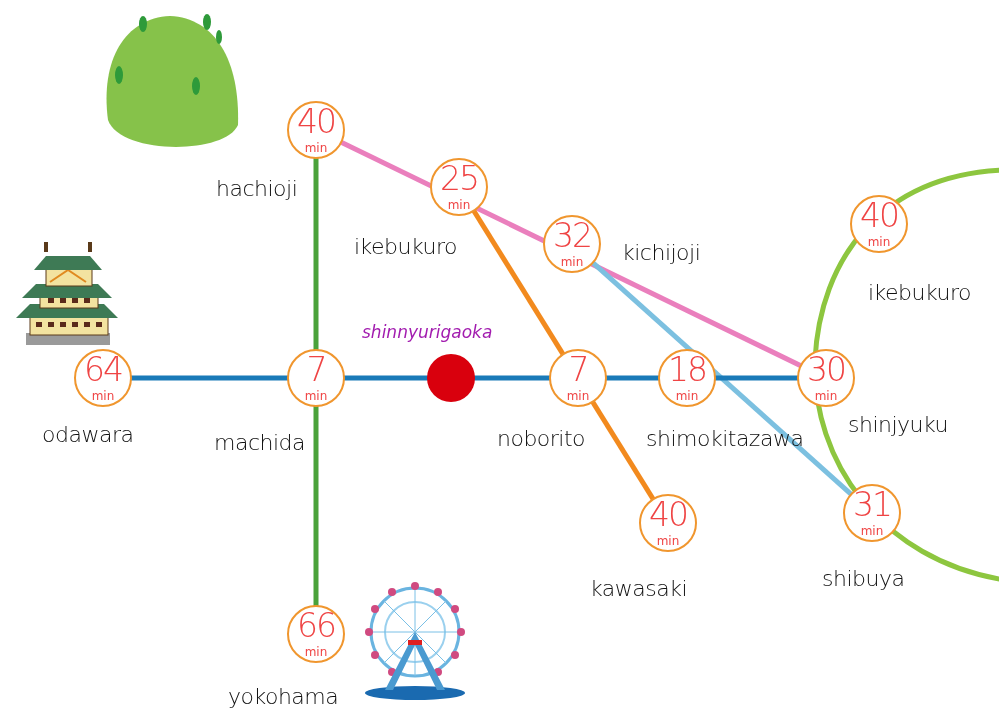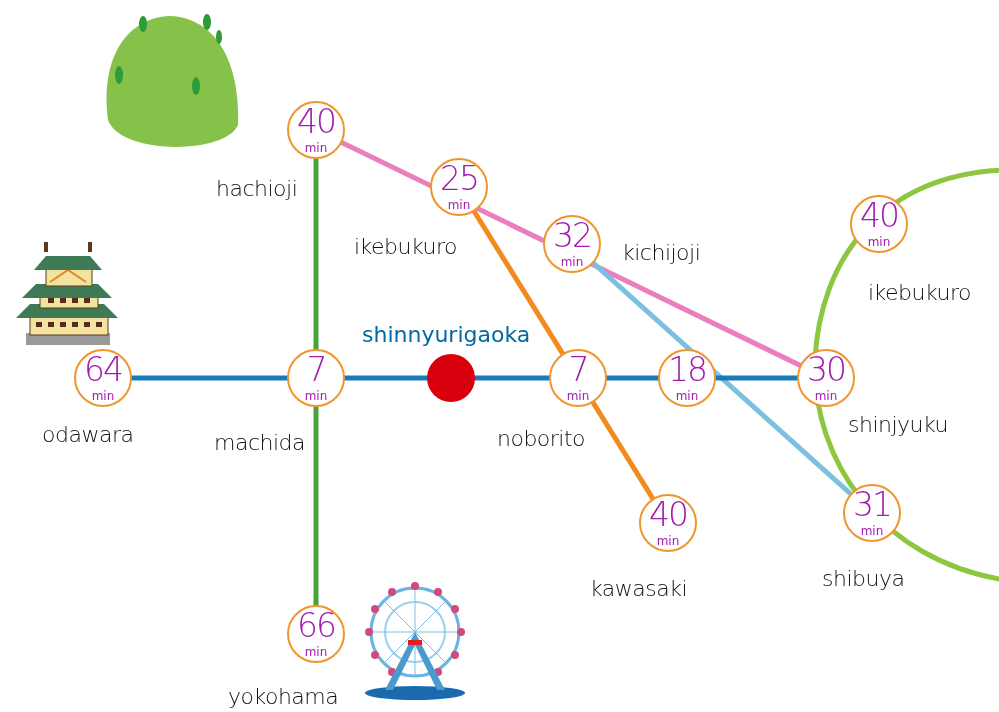--- a/index.html
+++ b/index.html
@@ -1,22 +1,22 @@
 <!DOCTYPE html>
 <html><head>
 <meta charset="utf-8">
 <style>
   html,body{margin:0;padding:0;background:#ffffff;}
   body{width:999px;height:712px;position:relative;overflow:hidden;font-family:"DejaVu Sans","Liberation Sans",sans-serif;}
   #map{position:absolute;left:0;top:0;width:999px;height:712px;}
-  .node{position:absolute;width:58px;height:58px;margin-left:-29px;margin-top:-29px;border:2px solid #f0962e;border-radius:50%;background:#fff;box-sizing:border-box;text-align:center;color:#a21caf;}
+  .node{position:absolute;width:58px;height:58px;margin-left:-29px;margin-top:-29px;border:2px solid #f0962e;border-radius:50%;background:#fff;box-sizing:border-box;text-align:center;color:#ef4444;}
   .node .num{position:absolute;left:0;right:0;top:1px;font-size:33px;line-height:36px;font-weight:300;letter-spacing:-2px;font-family:"DejaVu Sans",sans-serif;}
   .node .unit{position:absolute;left:0;right:0;bottom:1px;font-size:12px;line-height:15px;}
   .label{position:absolute;font-size:22px;color:#111;white-space:nowrap;font-family:"DejaVu Sans",sans-serif;font-weight:300;letter-spacing:-0.5px;margin-top:8px;}
-  .origin-label{position:absolute;font-size:22px;color:#0369a1;white-space:nowrap;}
+  .origin-label{position:absolute;font-size:17px;color:#a21caf;white-space:nowrap;font-style:italic;}
   .origin{position:absolute;width:48px;height:48px;border-radius:50%;background:#d9000d;margin-left:-24px;margin-top:-24px;}
 </style>
 </head>
 <body>
 
 <div id="map">
   <svg width="999" height="712" style="position:absolute;left:0;top:0">
 
     <path d="M 1005 170 C 880 175, 820 260, 815 360 C 812 460, 880 560, 1005 580" fill="none" stroke="#8dc63f" stroke-width="5"></path>
 
@@ -134,20 +134,21 @@
   <div class="node" style="left:578px;top:378px">
     <span class="num">7</span>
     <span class="unit">min</span>
   </div>
   <div class="label" style="left:497px;top:418px">noborito</div>
 
   <div class="node" style="left:687px;top:378px">
     <span class="num">18</span>
     <span class="unit">min</span>
   </div>
+  <div class="label" style="left:646px;top:418px">shimokitazawa</div>
 
   <div class="node" style="left:826px;top:378px">
     <span class="num">30</span>
     <span class="unit">min</span>
   </div>
   <div class="label" style="left:848px;top:404px">shinjyuku</div>
 
   <div class="node" style="left:872px;top:513px">
     <span class="num">31</span>
     <span class="unit">min</span>

